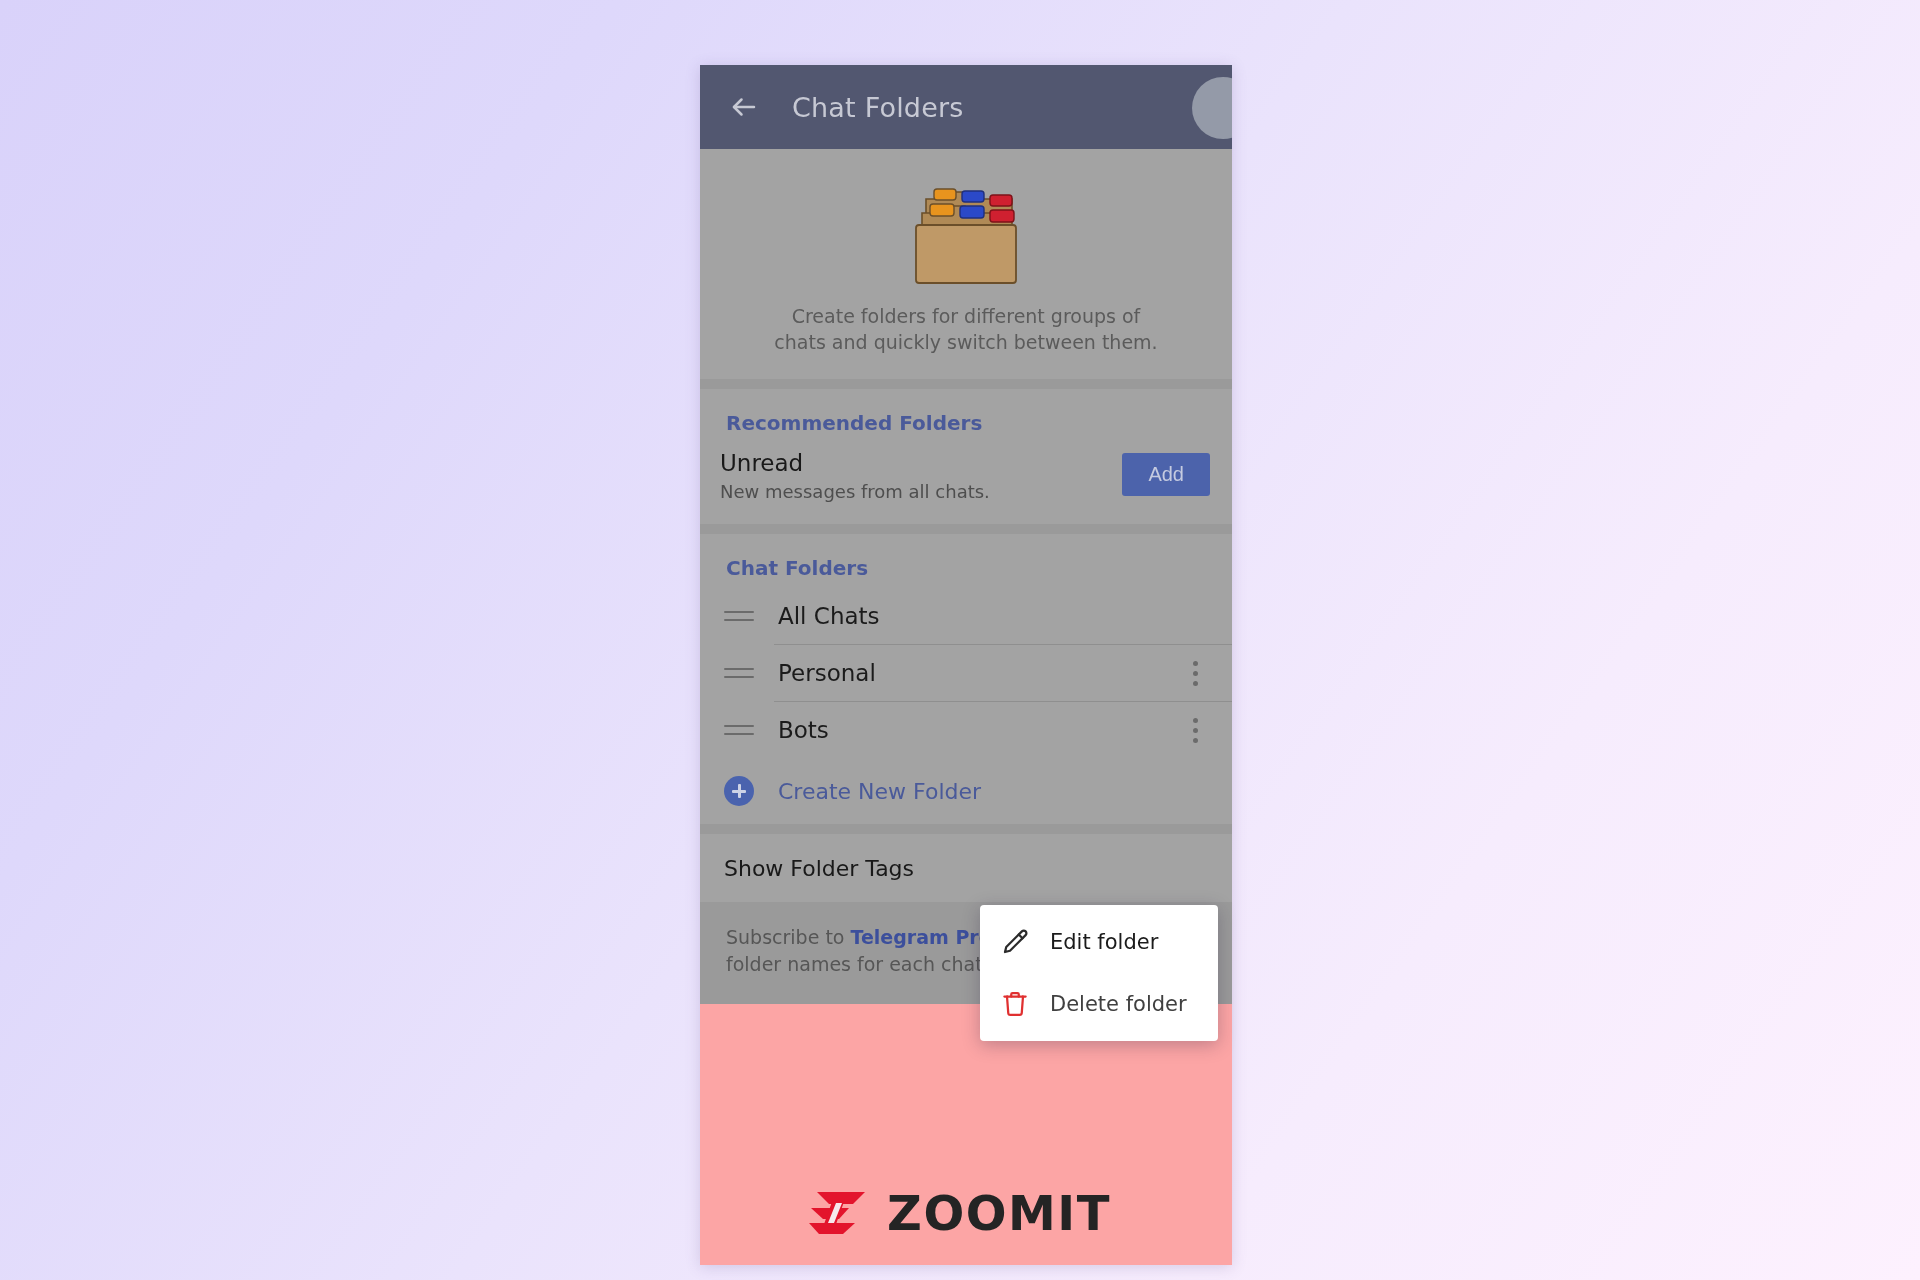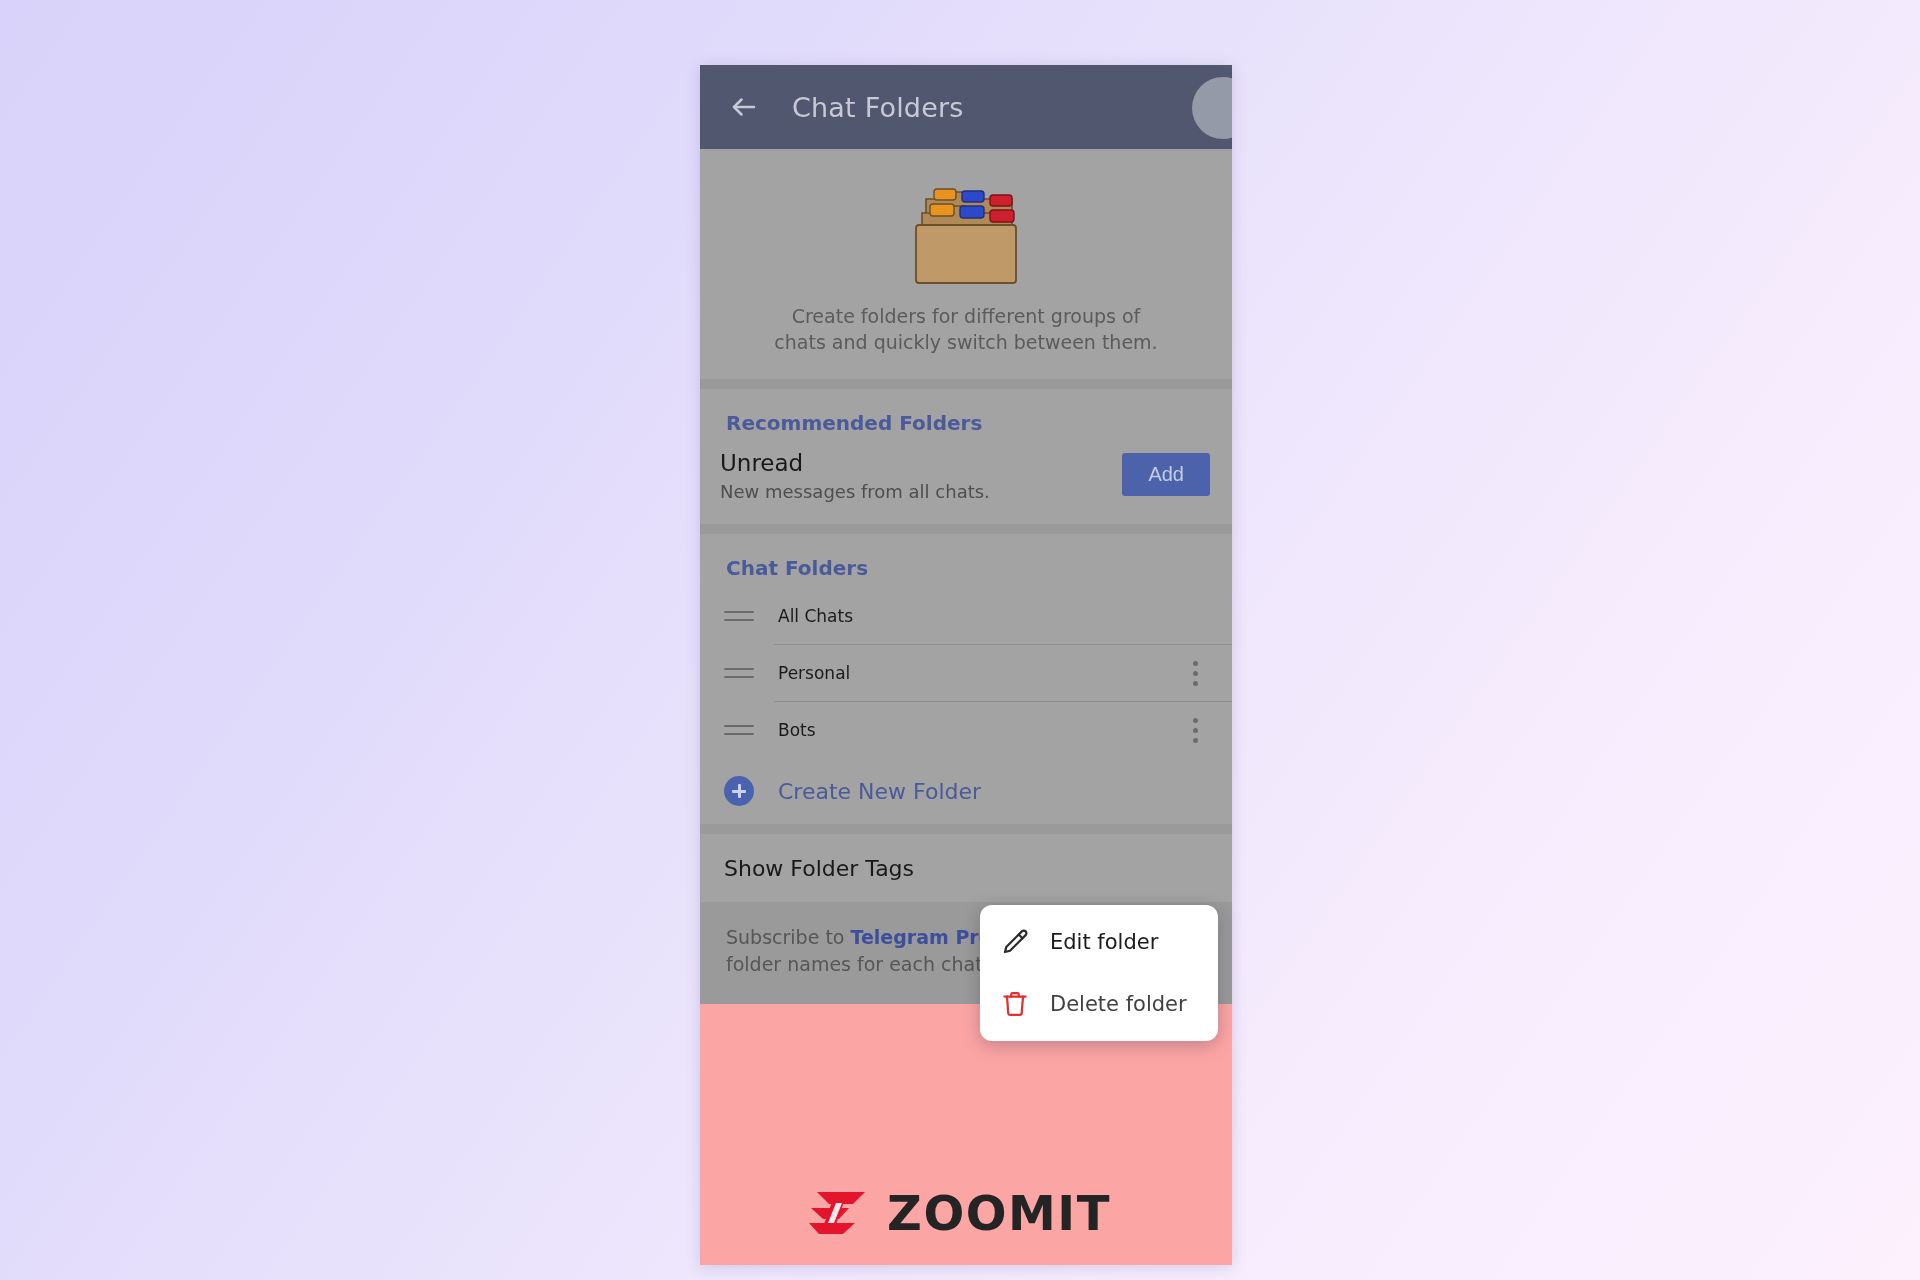--- a/index.html
+++ b/index.html
@@ -164,21 +164,21 @@
     cursor: grab;
   }
   .drag-handle span {
     display: block;
     height: 2px;
     background: #6b6b6b;
     border-radius: 1px;
   }
   .folder-name {
     margin-left: 24px;
-    font-size: 17px;
+    font-size: 23px;
     color: #1b1b1b;
     flex: 1;
   }
   .rtl-wrap {
     flex: 1;
     margin-left: 24px;
     direction: rtl;
     text-align: left;
   }
   .rtl-wrap .folder-name-rtl {
@@ -260,21 +260,21 @@
     font-weight: bold;
   }
 
   
   #context-menu {
     position: absolute;
     left: 980px;
     top: 905px;
     width: 238px;
     background: #ffffff;
-    border-radius: 12px;
+    border-radius: 4px;
     box-shadow: 0 4px 18px rgba(40,30,60,0.28);
     padding: 6px 0;
     z-index: 50;
   }
   .menu-item {
     display: flex;
     align-items: center;
     height: 62px;
     padding: 0 18px 0 20px;
     cursor: pointer;

